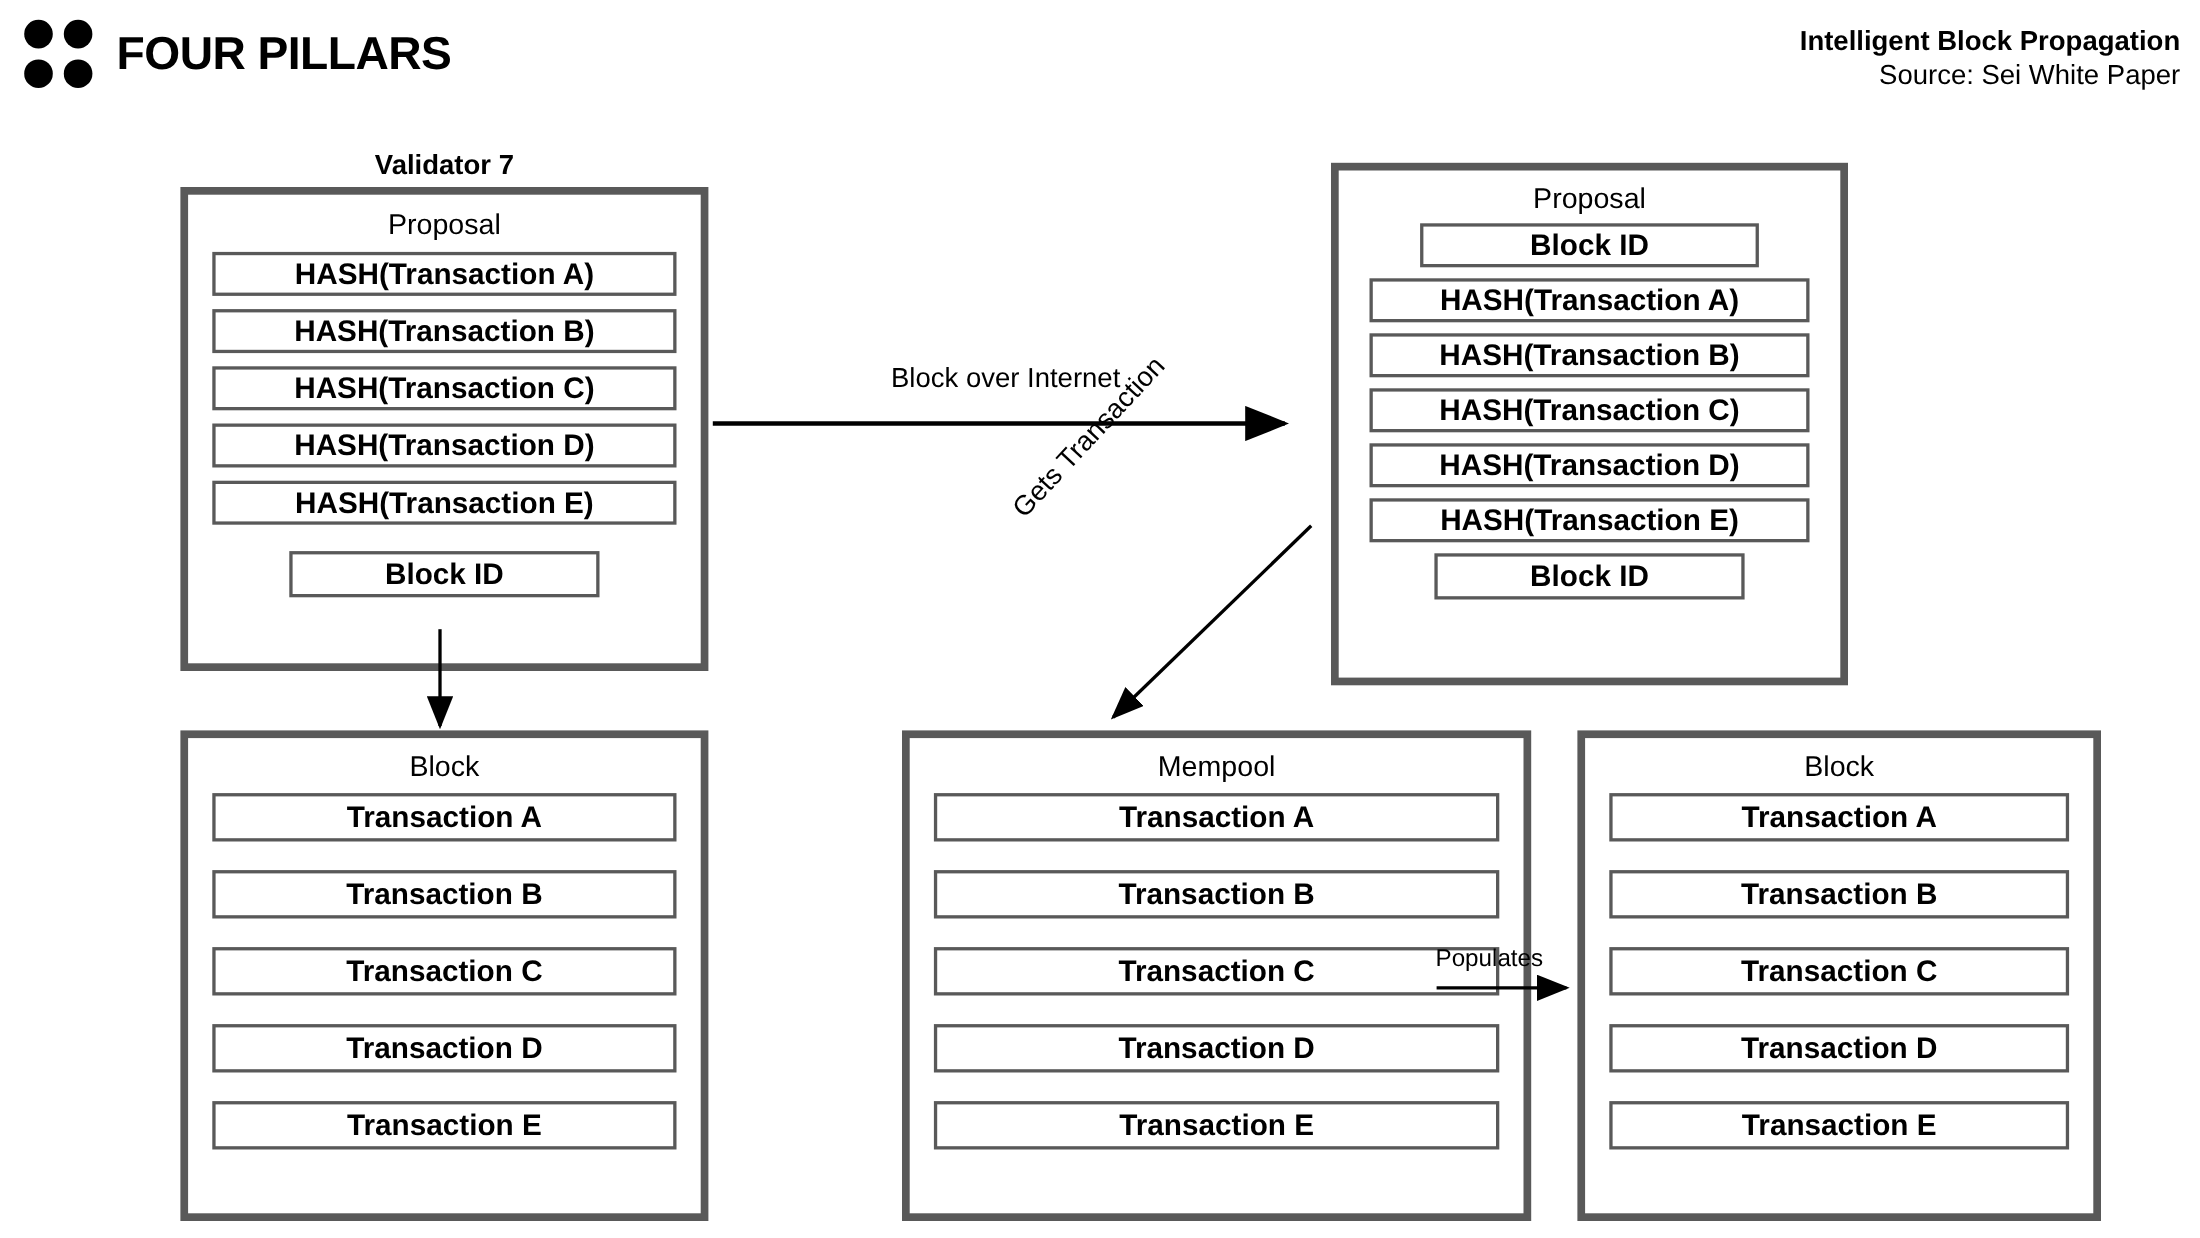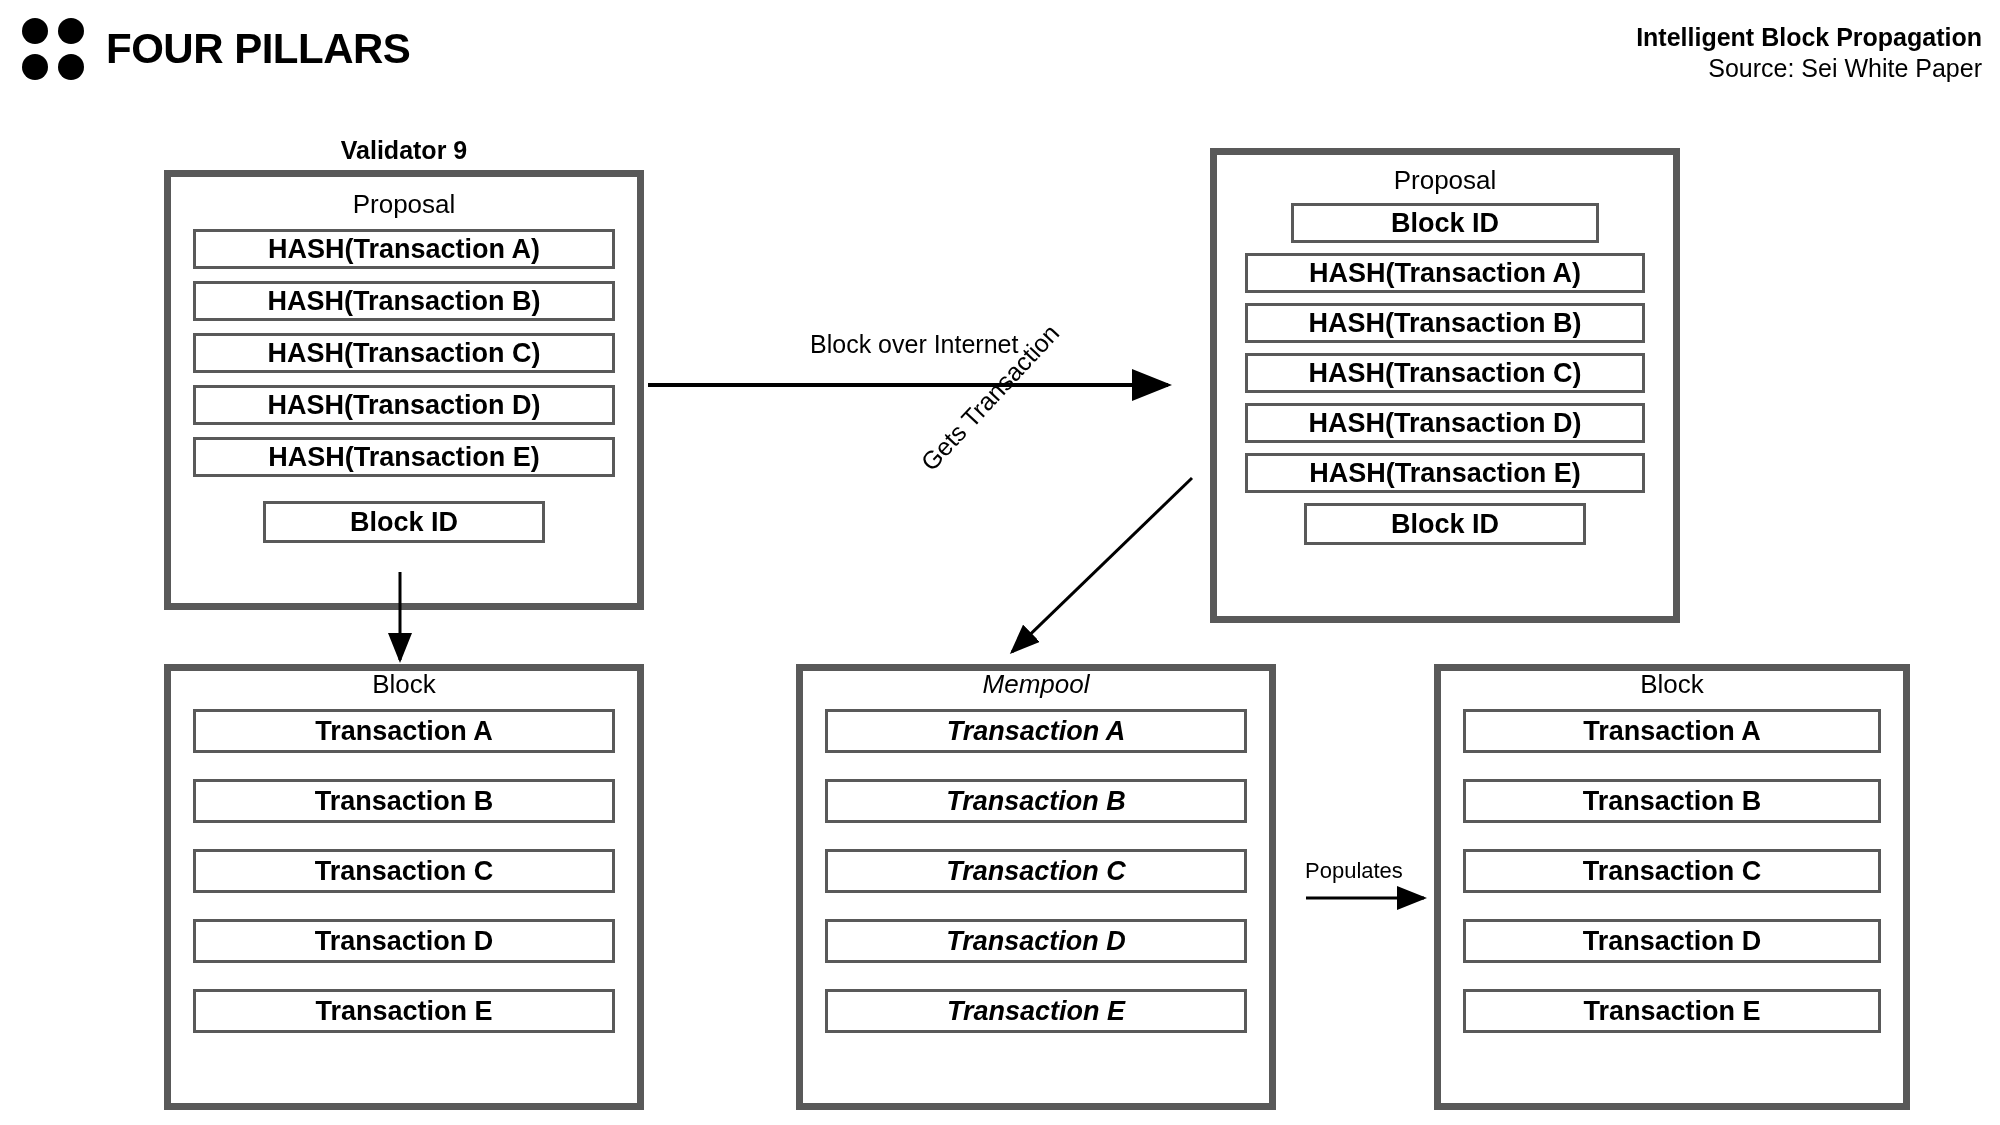--- a/index.html
+++ b/index.html
@@ -125,23 +125,23 @@
   }
   #validator2-panel .blockid-bottom {
     height: 42px;
     width: 282px;
     margin: 10px auto 0 auto;
   }
 
   
   .bottom-panel { top: 664px; height: 446px; }
   #block-left-panel   { left: 164px;  width: 480px; }
-  #mempool-panel      { left: 796px;  width: 480px; font-style: italic; }
+  #mempool-panel      { left: 820px;  width: 572px; }
   #block-right-panel  { left: 1434px; width: 476px; }
-  .bottom-panel .panel-title { }
+  .bottom-panel .panel-title { margin-top: 12px; }
   .bottom-panel .stack { margin: 12px 22px 0 22px; }
   .bottom-panel .row-box { height: 44px; margin-bottom: 26px; }
   .bottom-panel .row-box:last-child { margin-bottom: 16px; }
 
   
   .edge-label {
     position: absolute;
     font-size: 25px;
     font-weight: normal;
     white-space: nowrap;
@@ -176,21 +176,21 @@
       <div class="dot"></div>
     </div>
     <div id="brand-text">FOUR PILLARS</div>
   </div>
 
   <div id="header-right">
     <div class="title">Intelligent Block Propagation</div>
     <div class="source">Source: Sei White Paper</div>
   </div>
 
-  <div id="validator1-caption" class="panel-caption">Validator 9</div>
+  <div id="validator1-caption" class="panel-caption">Validator 7</div>
   <div id="validator1-panel" class="panel">
     <div class="panel-title">Proposal</div>
     <div class="stack">
       <div class="row-box">HASH(Transaction A)</div>
       <div class="row-box">HASH(Transaction B)</div>
       <div class="row-box">HASH(Transaction C)</div>
       <div class="row-box">HASH(Transaction D)</div>
       <div class="row-box">HASH(Transaction E)</div>
       <div class="row-box blockid">Block ID</div>
     </div>

